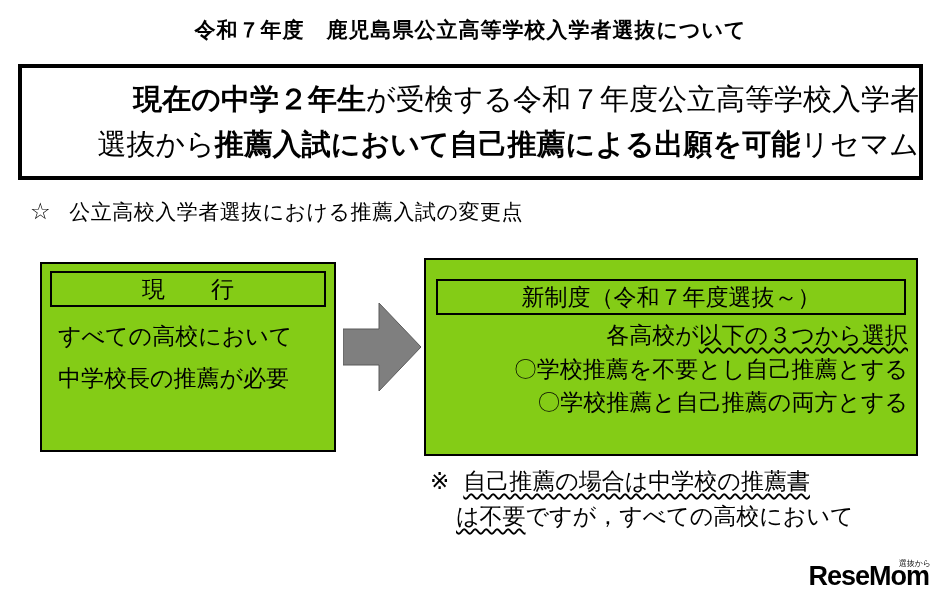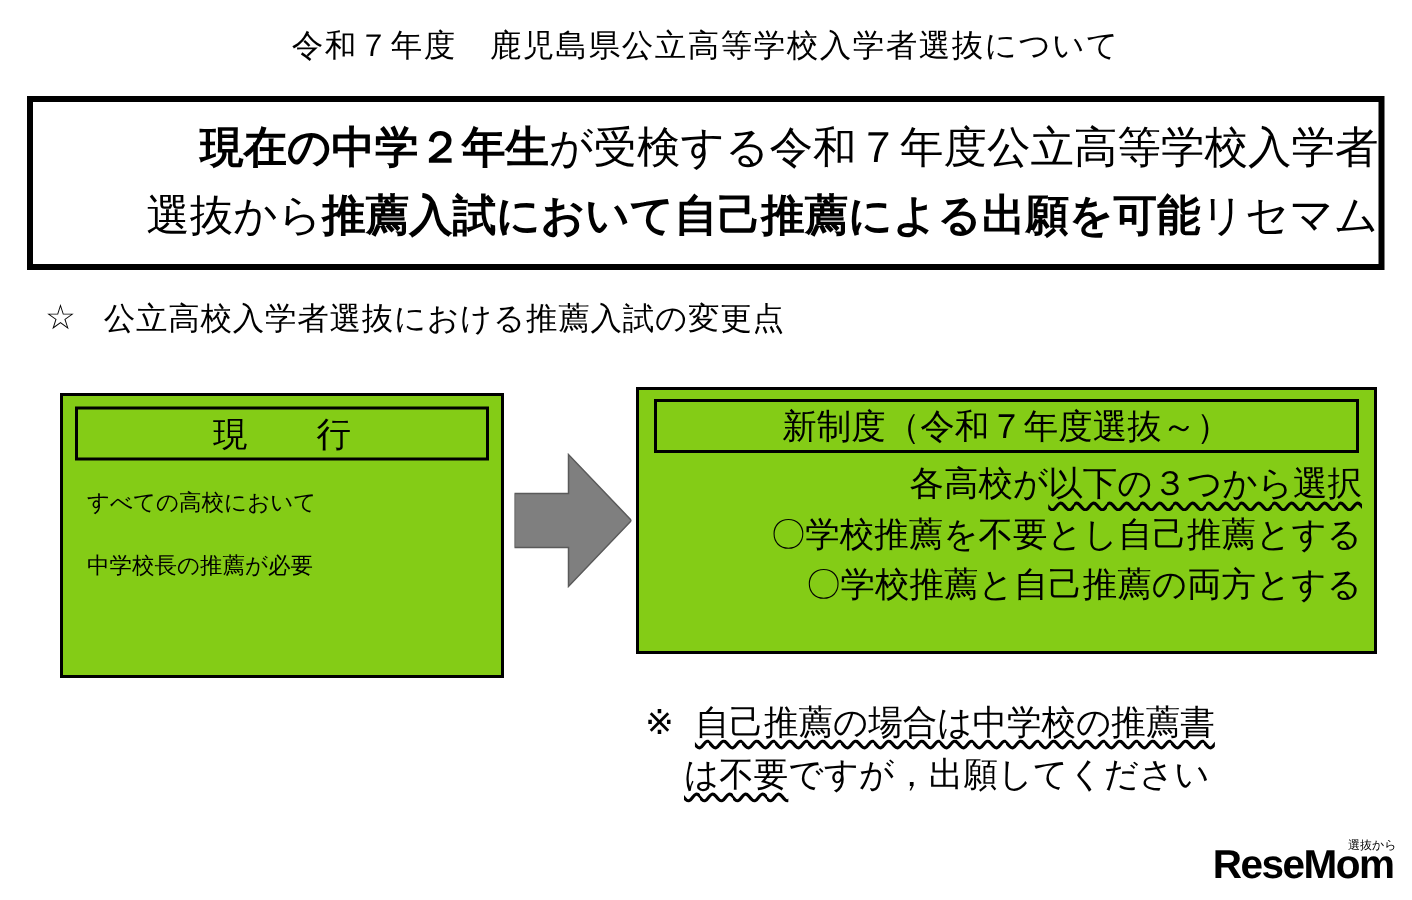--- a/index.html
+++ b/index.html
@@ -1,37 +1,37 @@
 <!DOCTYPE html>
 <html><head>
 <meta charset="utf-8">
 <style>
   html,body{margin:0;padding:0;background:#ffffff;}
   body{font-family:"Liberation Sans","DejaVu Sans",sans-serif;color:#000;}
   .page{position:relative;width:941px;height:600px;background:#fff;overflow:hidden;margin:0 auto;}
 
   .page-title{position:absolute;top:16px;left:0;width:100%;text-align:center;
-    font-size:21px;letter-spacing:1px;}
+    font-size:21px;letter-spacing:1px;font-weight:bold;}
 
   .banner{position:absolute;left:18px;top:64px;width:897px;height:108px;
     border:4px solid #000;display:flex;flex-direction:column;justify-content:center;
     text-align:right;font-size:29px;line-height:1.55;}
   .b{font-weight:700;}
 
   .section-heading{position:absolute;left:30px;top:198px;font-size:21px;letter-spacing:0.5px;}
   .section-heading .star{margin-right:18px;font-size:23px;}
 
   .box{position:absolute;border:2px solid #000;background:#84cc16;box-sizing:border-box;}
   .current-box{left:40px;top:262px;width:296px;height:190px;padding:6px 6px;}
-  .new-box{left:424px;top:258px;width:494px;height:178px;padding:5px 8px;}
+  .new-box{left:424px;top:258px;width:494px;height:198px;padding:18px 8px;}
 
   .box-header{border:2px solid #000;text-align:center;font-size:23px;
     line-height:32px;height:32px;margin:1px 2px 4px 2px;}
 
-  .current-lines{font-size:15px;line-height:42px;padding-left:10px;margin-top:8px;}
+  .current-lines{font-size:23px;line-height:42px;padding-left:10px;margin-top:8px;}
   .new-line{font-size:23px;line-height:33.5px;padding-left:4px;white-space:nowrap;text-align:right;}
 
   .wavy{text-decoration-line:underline;text-decoration-style:wavy;
     text-decoration-thickness:1.5px;text-underline-offset:4px;}
 
   .arrow{position:absolute;left:343px;top:299px;width:78px;height:96px;}
 
   .note{position:absolute;left:430px;top:464px;width:490px;font-size:23px;line-height:35px;}
   .note .note-marker{margin-right:14px;}
   .note .indent{padding-left:26px;}
@@ -79,21 +79,21 @@
     </div>
     <div class="new-line">〇学校推薦を不要とし自己推薦とする</div>
     <div class="new-line">〇学校推薦と自己推薦の両方とする</div>
   </div>
 
   <div class="note">
     <div>
       <span class="note-marker">※</span><span class="wavy">自己推薦の場合は中学校の推薦書</span>
     </div>
     <div class="indent">
-      <span class="wavy">は不要</span><span>ですが，出願してください</span>
+      <span class="wavy">は不要</span><span>ですが，すべての高校において</span>
     </div>
   </div>
 
   <div class="logo">
     <span class="logo-main">ReseMom</span>
     <span class="logo-sub">選抜から</span>
   </div>
 
 </div>
 

